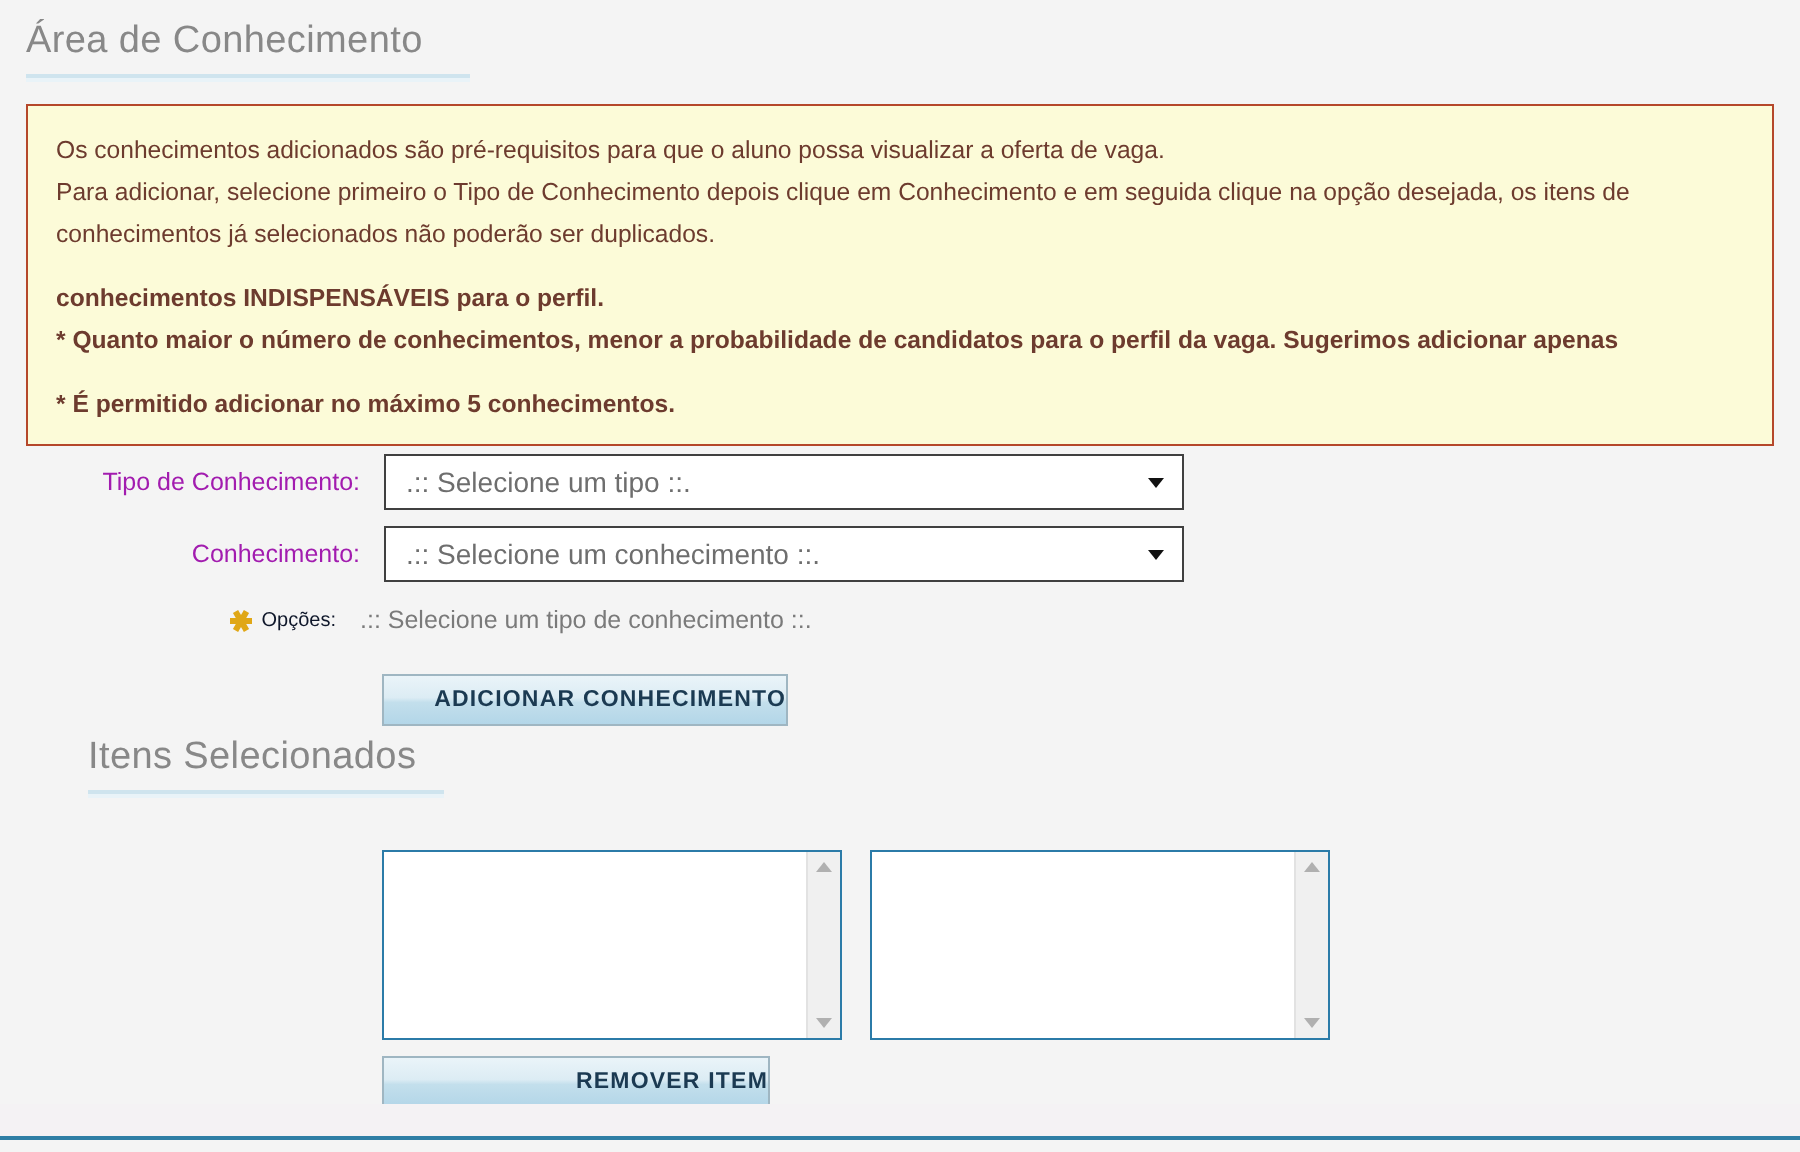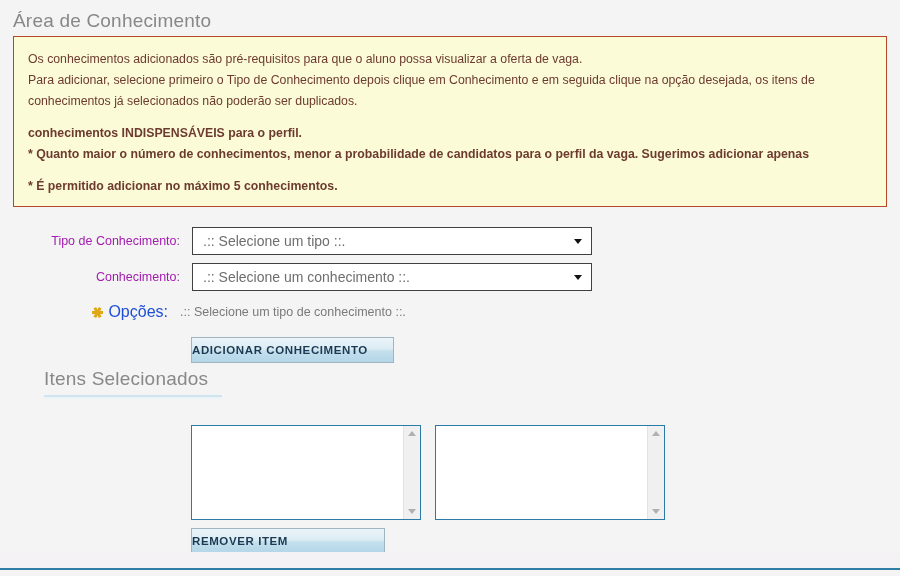--- a/index.html
+++ b/index.html
@@ -49,21 +49,21 @@
     left: 13px;
     top: 368px;
     margin-left: 31px;
   }
   #title-itens .rule { width: 178px; }
 
   
   .info-box {
     position: absolute;
     left: 13px;
-    top: 36px;
+    top: 52px;
     width: 874px;
     height: 171px;
     box-sizing: border-box;
     background: #fcfbd8;
     border: 1px solid #b5472a;
     padding: 12px 14px 10px 14px;
   }
   .info-line {
     color: #6d3b2e;
     font-size: 12.3px;
@@ -140,22 +140,22 @@
   .star-icon i {
     position: absolute;
     left: 0; top: 4px;
     width: 11px; height: 3px;
     background: #e0a716;
     display: block;
   }
   .star-icon i:nth-child(2) { transform: rotate(60deg); }
   .star-icon i:nth-child(3) { transform: rotate(120deg); }
   .opcoes-label {
-    font-size: 16px;
-    color: #1d4ed8;
+    font-size: 10px;
+    color: #0f172a;
     white-space: nowrap;
   }
   .opcoes-value {
     font-size: 12.5px;
     color: #7a7a7a;
     white-space: nowrap;
   }
 
   
   .btn {
@@ -164,21 +164,21 @@
     border: 1px solid #9fb6c2;
     background: linear-gradient(to bottom, #eaf4f9 0%, #dcecf4 45%, #c3dfec 55%, #b3d6e8 100%);
     color: #1b3a52;
     font-size: 11.5px;
     font-weight: bold;
     letter-spacing: 0.6px;
     text-align: center;
     cursor: pointer;
     display: flex;
     align-items: center;
-    justify-content: flex-start;
+    justify-content: flex-end;
     font-family: "Liberation Sans", sans-serif;
   }
   #btn-adicionar {
     left: 191px;
     top: 337px;
     width: 203px;
     height: 26px;
   }
   #btn-remover {
     left: 191px;

